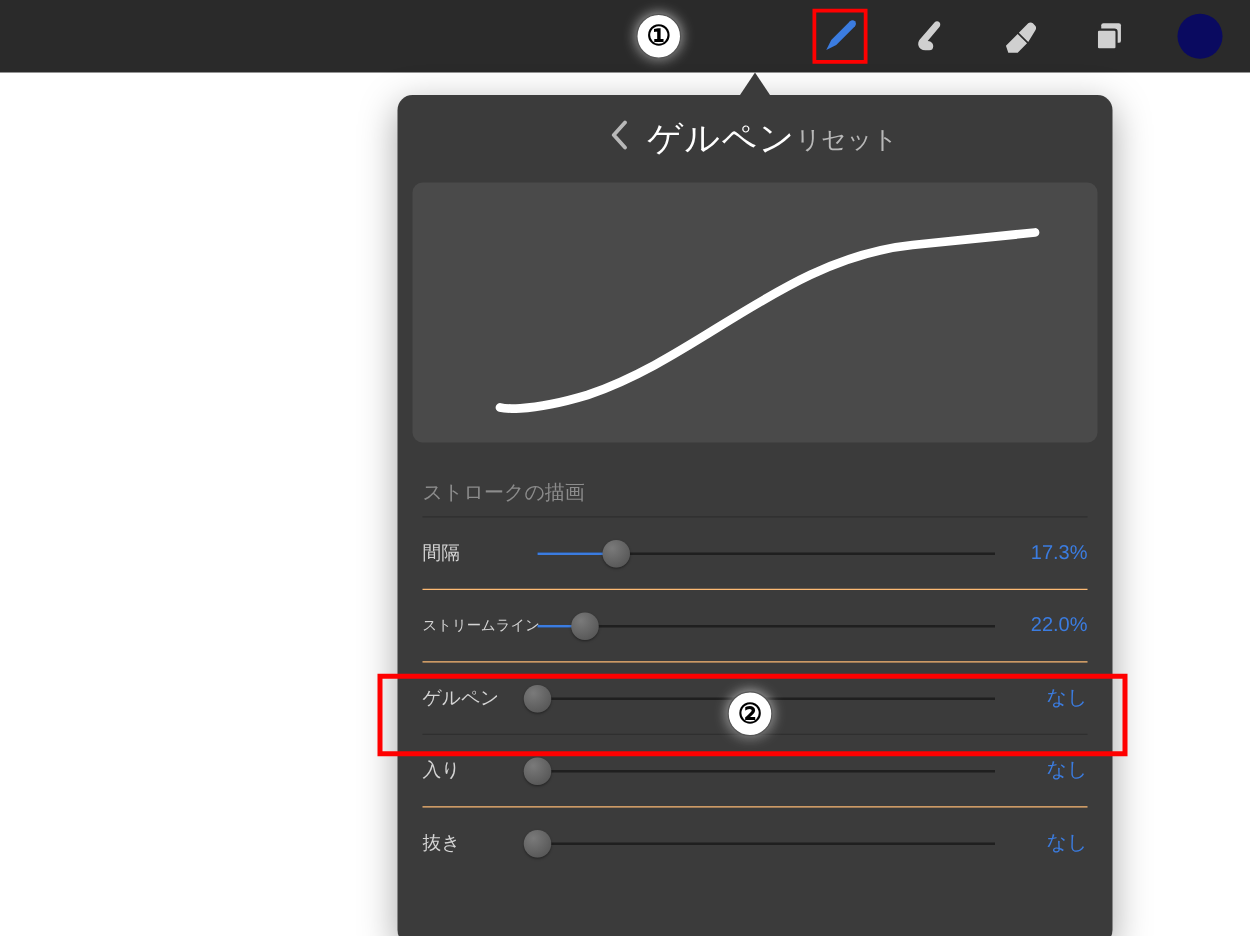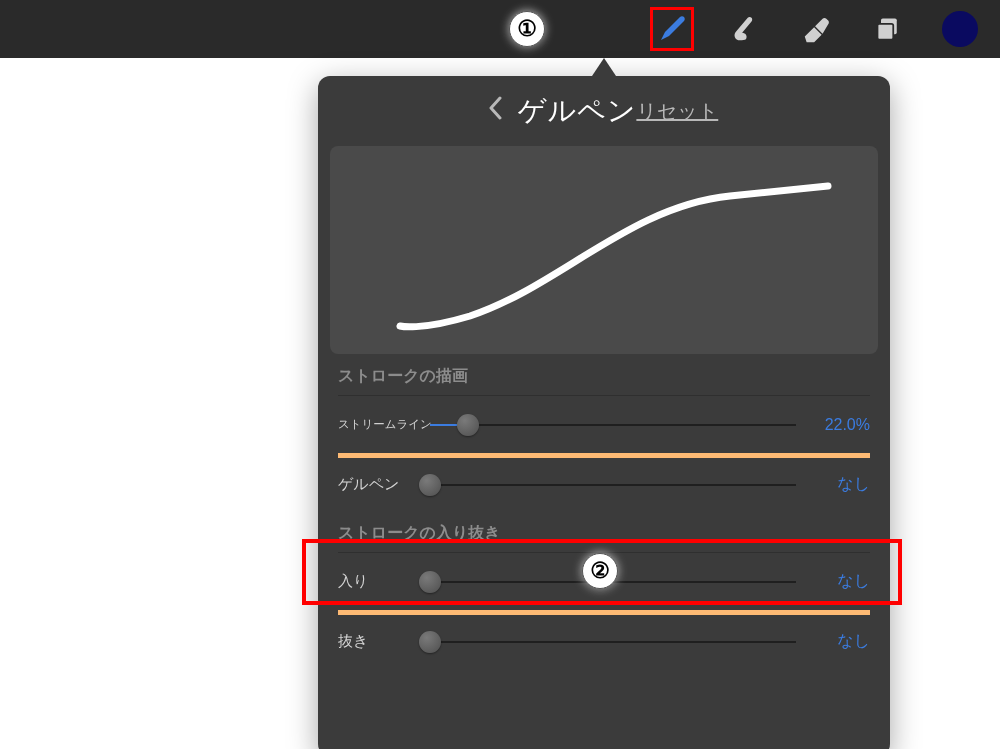--- a/index.html
+++ b/index.html
@@ -92,47 +92,45 @@
   }
   .panel-title {
     color: #ffffff;
     font-size: 28px;
     font-weight: 500;
     letter-spacing: 1px;
   }
   .reset-btn {
     color: #b8b8b8;
     font-size: 20px;
-    text-decoration: underline;
   }
   .preview {
     margin: 6px 12px 0 12px;
     height: 208px;
     background: #4a4a4a;
     border-radius: 8px;
     position: relative;
   }
   .preview svg {
     position: absolute;
     top: 0; left: 0;
   }
   .section-header {
     color: #8c8c8c;
     font-size: 16px;
-    padding: 12px 20px 8px 20px;
-    font-weight: bold;
+    padding: 30px 20px 8px 20px;
   }
   .sliders {
     padding: 0 20px;
   }
   .slider-row {
     display: flex;
     align-items: center;
     height: 58px;
-    border-top: 5px solid #fdba74;
+    border-top: 1px solid #fdba74;
     position: relative;
   }
   .slider-row:first-child { border-top: 1px solid #2f2f2f; }
   .slider-label {
     color: #d4d4d4;
     font-size: 15px;
     width: 88px;
     white-space: nowrap;
   }
   .slider-label.small { font-size: 11.5px; }
@@ -223,41 +221,48 @@
   <div class="preview">
     <svg width="548" height="208" viewBox="0 0 548 208">
       <path d="M70 180 C 70 180, 90 185, 140 170 C 230 140, 300 60, 400 50 C 460 44, 498 40, 498 40" stroke="#ffffff" stroke-width="7" fill="none" stroke-linecap="round"></path>
     </svg>
   </div>
 
   <div class="section-header">ストロークの描画</div>
 
   <div class="sliders">
 
+    <div class="slider-row">
+      <div class="slider-label">間隔</div>
+      <div class="slider-track">
+        <div class="slider-fill" style="width:17.3%"></div>
+        <div class="slider-thumb" style="left:17.3%"></div>
+      </div>
+      <div class="slider-value">17.3%</div>
+    </div>
 
     <div class="slider-row">
       <div class="slider-label small">ストリームライン</div>
       <div class="slider-track">
         <div class="slider-fill" style="width:10.3%"></div>
         <div class="slider-thumb" style="left:10.3%"></div>
       </div>
       <div class="slider-value">22.0%</div>
     </div>
 
     <div class="slider-row">
       <div class="slider-label">ゲルペン</div>
       <div class="slider-track">
         <div class="slider-fill" style="width:0%"></div>
         <div class="slider-thumb" style="left:0%"></div>
       </div>
       <div class="slider-value">なし</div>
     </div>
   </div>
 
-  <div class="section-header">ストロークの入り抜き</div>
 
   <div class="sliders">
     <div class="slider-row">
       <div class="slider-label">入り</div>
       <div class="slider-track">
         <div class="slider-fill" style="width:0%"></div>
         <div class="slider-thumb" style="left:0%"></div>
       </div>
       <div class="slider-value">なし</div>
     </div>

